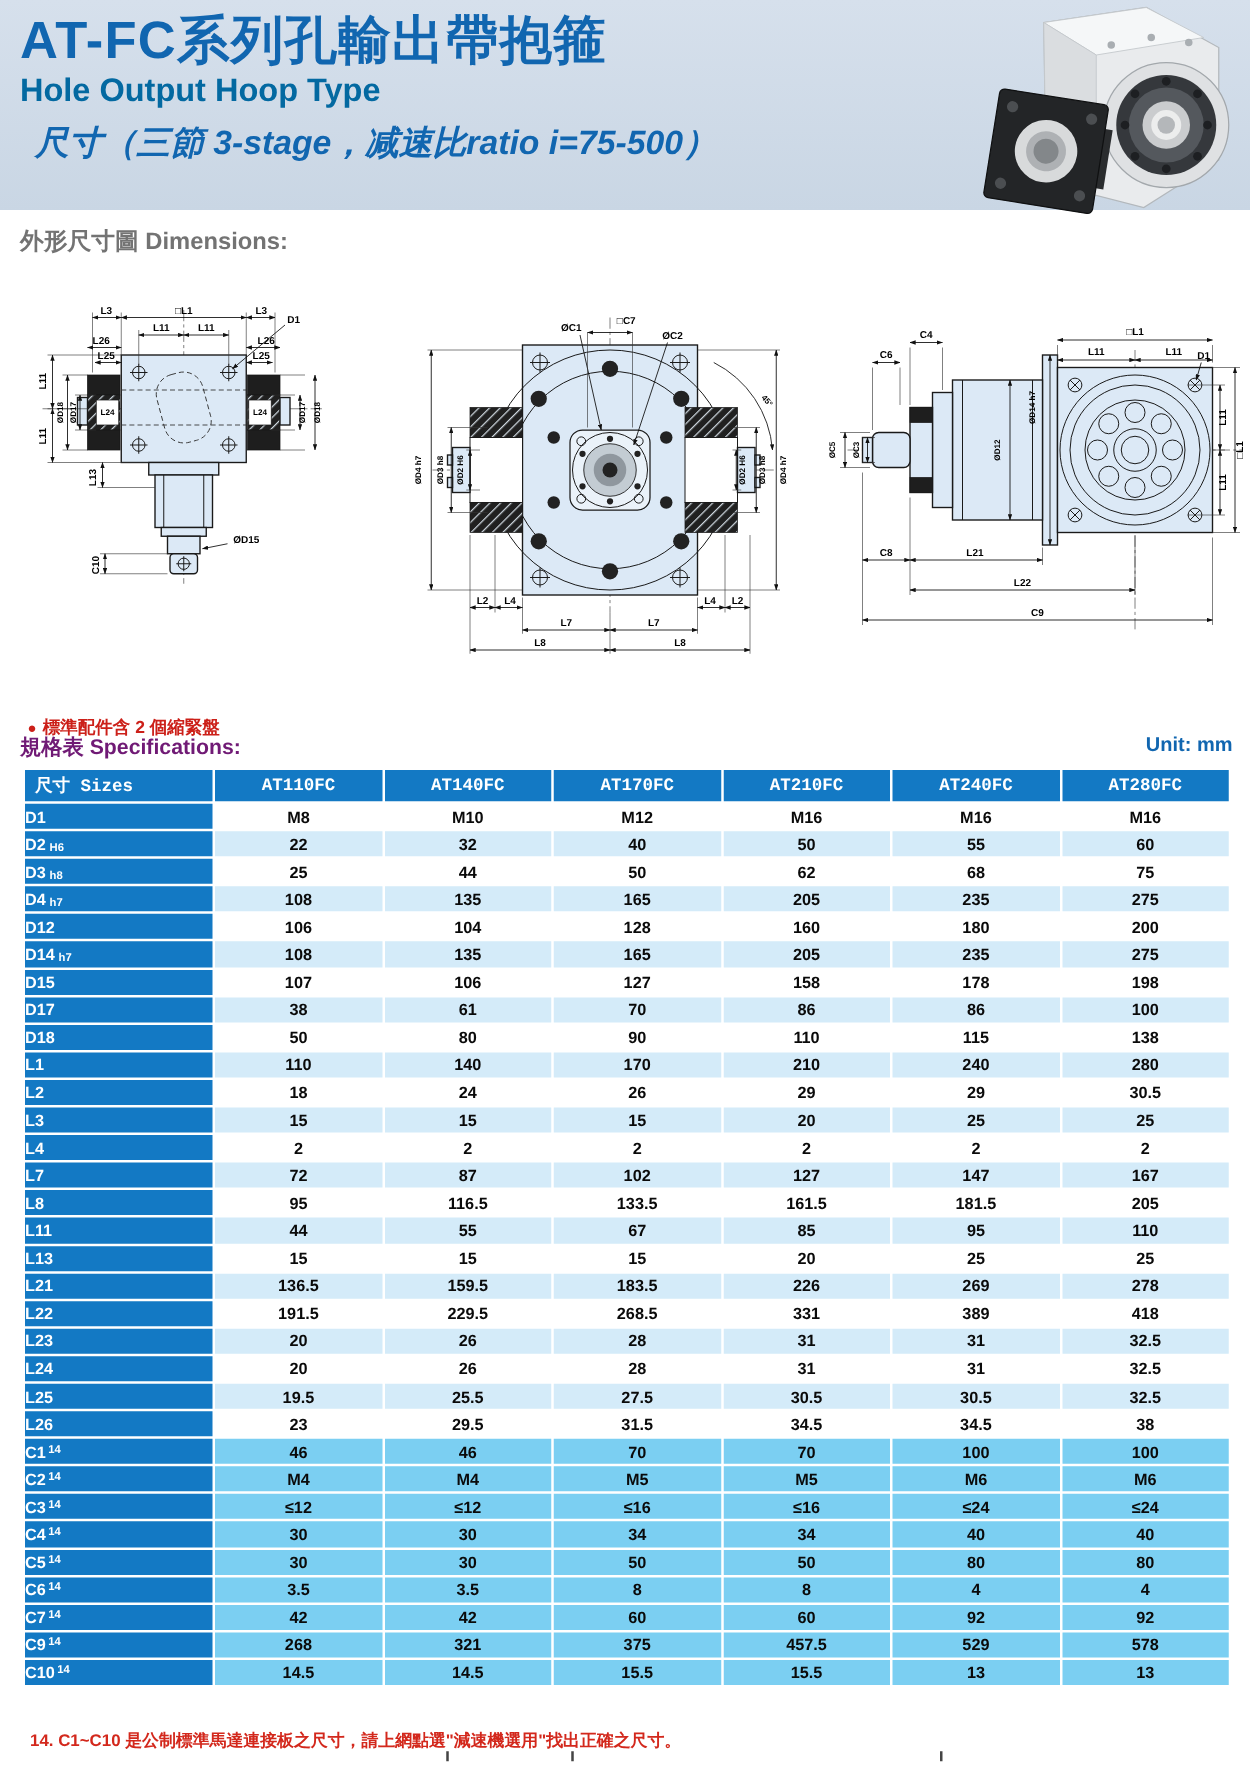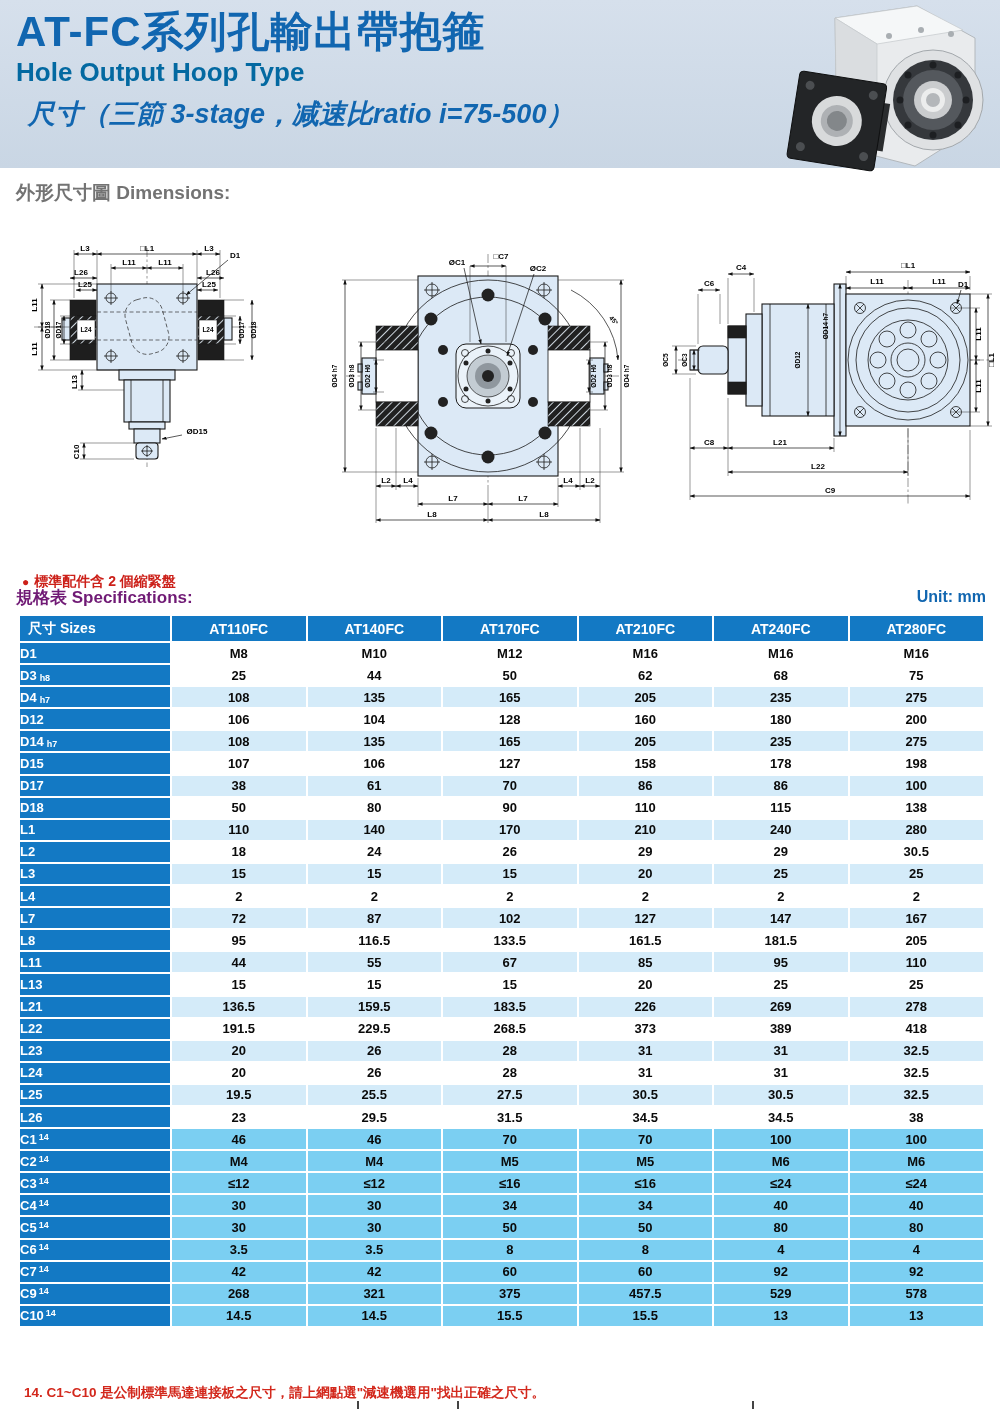--- a/index.html
+++ b/index.html
@@ -18,21 +18,21 @@
   #dwg-front{left:22px;top:232px;}
   #dwg-output{left:318px;top:238px;}
   #dwg-side{left:650px;top:238px;}
   .acc-note{position:absolute;left:22px;top:534px;font-size:14px;font-weight:bold;color:#cc2019;margin-top:39px;}
   .acc-note .dot{font-size:12px;margin-right:5px;}
   .spec-head{position:absolute;left:16px;top:586px;font-size:17px;font-weight:bold;color:#701a75;}
   .unit{position:absolute;right:14px;top:588px;font-size:16px;font-weight:bold;color:#1166b0;}
   table.spec{position:absolute;left:18px;top:614px;width:967px;border-collapse:separate;border-spacing:2px;table-layout:fixed;}
   table.spec th,table.spec td{padding:0;margin:0;overflow:hidden;white-space:nowrap;}
   table.spec col.c0{width:150px;}
-  table.spec thead th{height:25px;background:#1379c4;color:#fff;font-size:14px;font-weight:bold;text-align:center;}
+  table.spec thead th{height:25px;background:#1379c4;color:#fff;font-size:14px;font-weight:bold;text-align:center;font-family:Liberation Mono, monospace;}
   table.spec thead th.szh{text-align:left;padding-left:8px;}
   table.spec tbody tr{height:20.1px;}
   td.lbl{background:#1379c4;color:#fff;font-size:13px;font-weight:bold;text-align:left;padding-left:8px;}
   td.val{font-size:13px;font-weight:bold;color:#0a0a0a;text-align:center;}
   tr.row-w td.val{background:#ffffff;}
   tr.row-b td.val{background:#d4ebf9;}
   tr.row-c td.val{background:#7bcff2;margin-top:43px;}
   .lsub{font-size:9px;margin-left:3px;vertical-align:-1px;}
   .lsup{font-size:9px;margin-left:2px;vertical-align:4px;}
   .footnote{position:absolute;left:24px;top:1384px;font-size:13.5px;font-weight:bold;color:#d3281c;}
@@ -479,20 +479,29 @@
   <tbody id="spec-body">
       <tr class="row-w">
         <td class="lbl"><span>D1</span></td>
         <td class="val">M8</td>
         <td class="val">M10</td>
         <td class="val">M12</td>
         <td class="val">M16</td>
         <td class="val">M16</td>
         <td class="val">M16</td>
       </tr>
+      <tr class="row-b">
+        <td class="lbl"><span>D2</span><span class="lsub">H6</span></td>
+        <td class="val">22</td>
+        <td class="val">32</td>
+        <td class="val">40</td>
+        <td class="val">50</td>
+        <td class="val">55</td>
+        <td class="val">60</td>
+      </tr>
       <tr class="row-w">
         <td class="lbl"><span>D3</span><span class="lsub">h8</span></td>
         <td class="val">25</td>
         <td class="val">44</td>
         <td class="val">50</td>
         <td class="val">62</td>
         <td class="val">68</td>
         <td class="val">75</td>
       </tr>
       <tr class="row-b">
@@ -628,21 +637,21 @@
         <td class="val">183.5</td>
         <td class="val">226</td>
         <td class="val">269</td>
         <td class="val">278</td>
       </tr>
       <tr class="row-w">
         <td class="lbl"><span>L22</span></td>
         <td class="val">191.5</td>
         <td class="val">229.5</td>
         <td class="val">268.5</td>
-        <td class="val">373</td>
+        <td class="val">331</td>
         <td class="val">389</td>
         <td class="val">418</td>
       </tr>
       <tr class="row-b">
         <td class="lbl"><span>L23</span></td>
         <td class="val">20</td>
         <td class="val">26</td>
         <td class="val">28</td>
         <td class="val">31</td>
         <td class="val">31</td>

